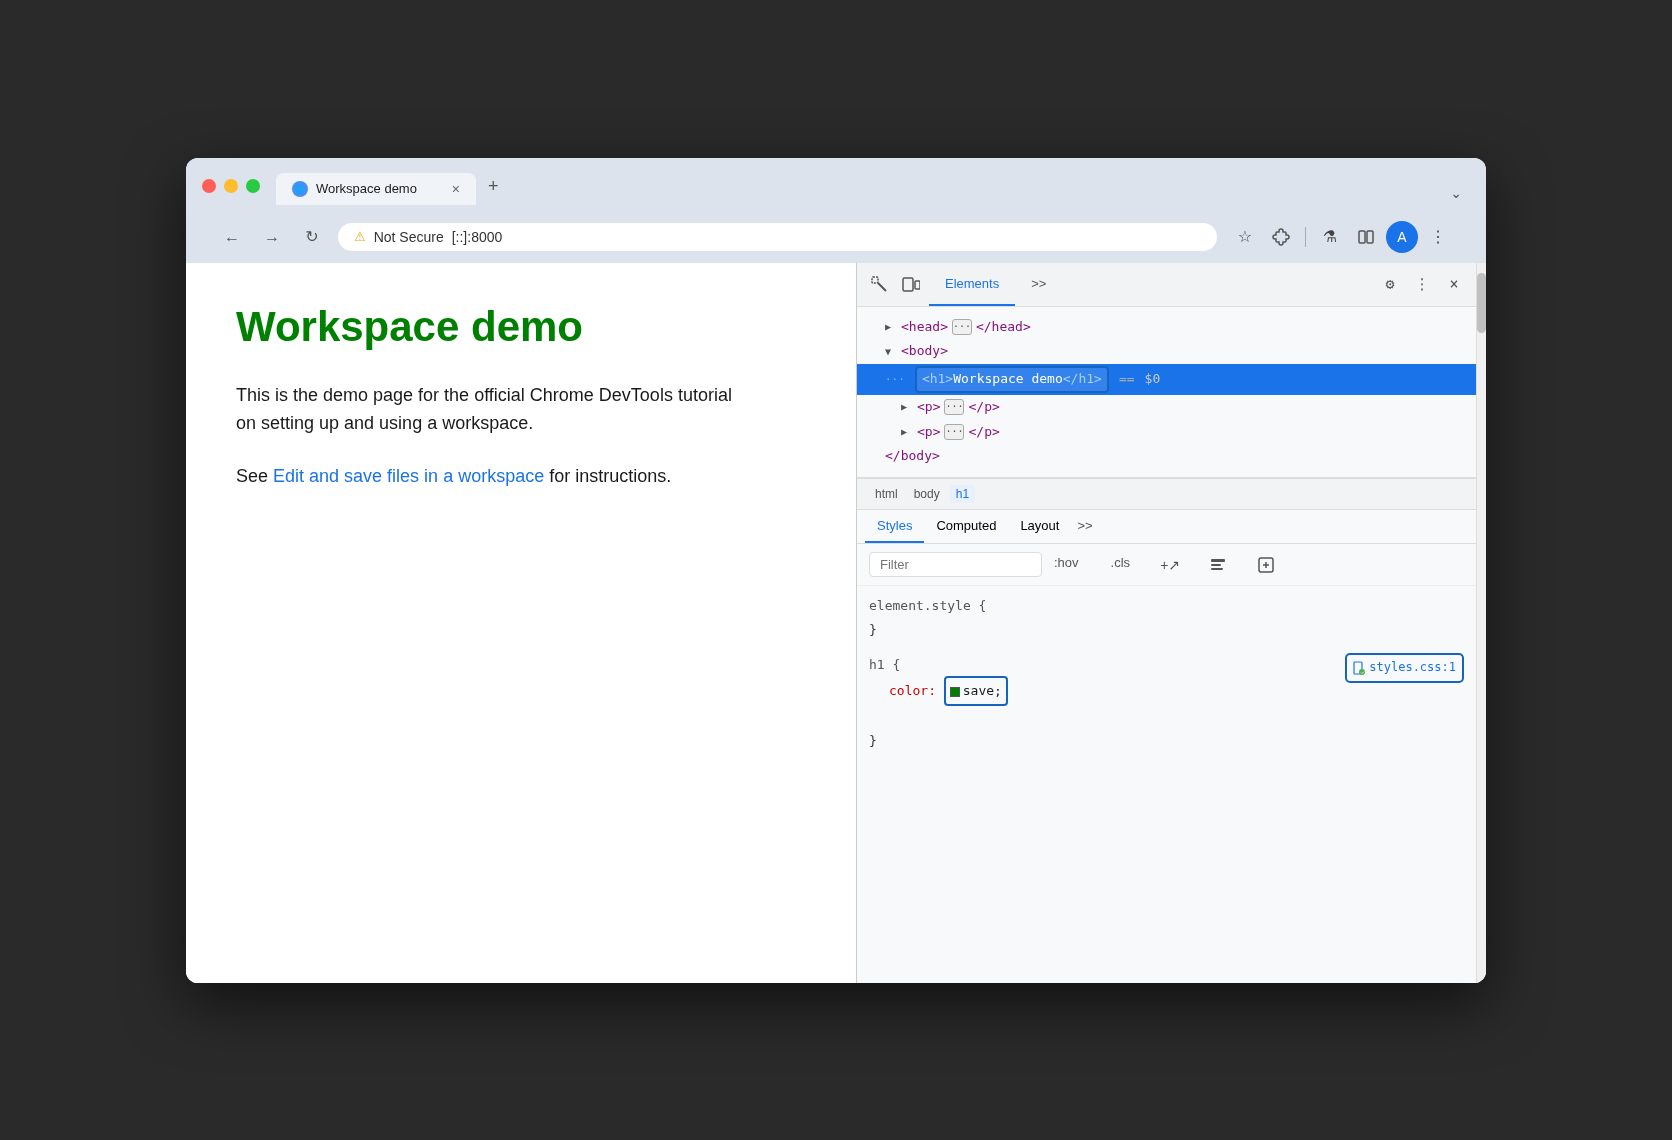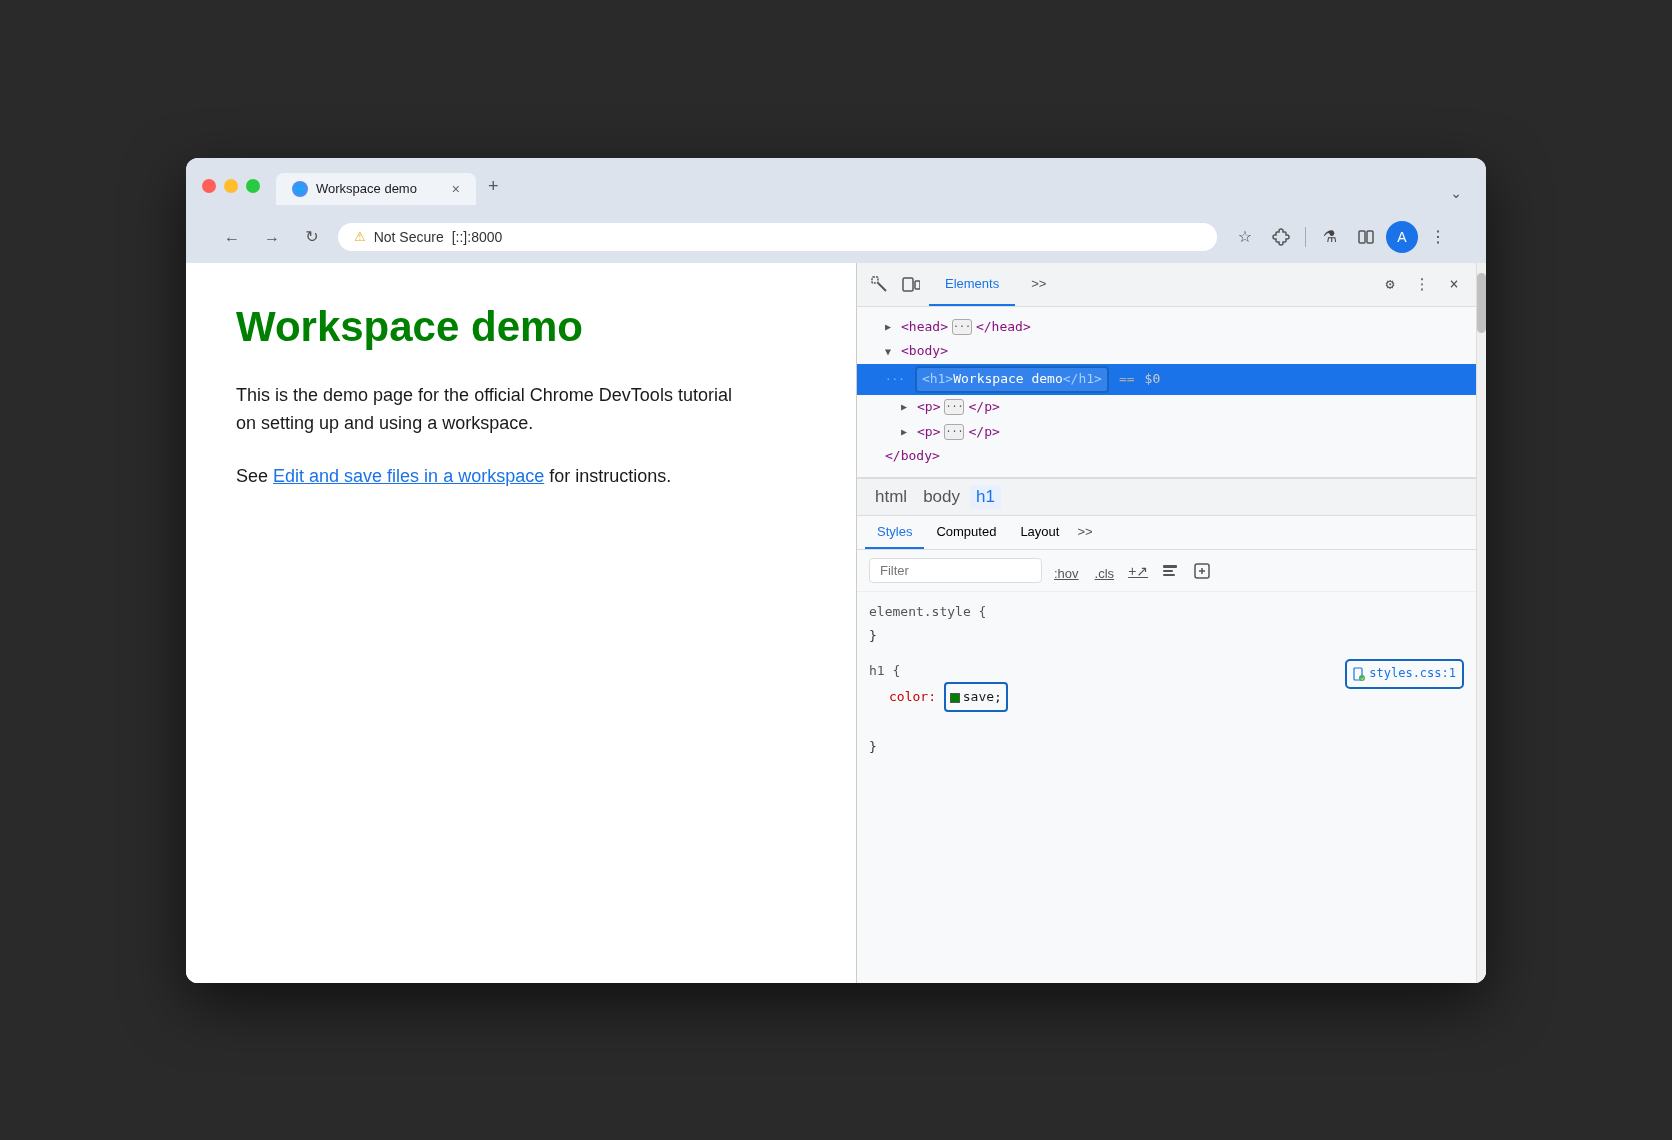--- a/index.html
+++ b/index.html
@@ -174,21 +174,20 @@
     }
     .page-body {
       font-size: 18px;
       line-height: 1.6;
       color: #1a1a1a;
       max-width: 500px;
     }
     .page-body p { margin-bottom: 24px; }
     .page-link {
       color: #1a73e8;
-      text-decoration: underline;
       cursor: pointer;
     }
     
     .devtools-panel {
       width: 620px;
       background: #f8f9fa;
       border-left: 1px solid #ccc;
       display: flex;
       flex-direction: column;
       font-family: 'Consolas', 'Monaco', monospace;
@@ -283,21 +282,21 @@
     
     .breadcrumb-bar {
       display: flex;
       align-items: center;
       gap: 4px;
       padding: 6px 12px;
       border-top: 1px solid #ddd;
       border-bottom: 1px solid #ddd;
       background: #f1f3f4;
       font-family: -apple-system, BlinkMacSystemFont, 'Segoe UI', sans-serif;
-      font-size: 17px;
+      font-size: 12px;
     }
     .breadcrumb-item {
       color: #555;
       cursor: pointer;
       padding: 2px 6px;
       border-radius: 3px;
     }
     .breadcrumb-item.active {
       background: #e8f0fe;
       color: #1a73e8;
@@ -336,25 +335,24 @@
       border-radius: 4px;
       padding: 4px 10px;
       font-size: 13px;
       color: #aaa;
       background: white;
       flex: 0 0 auto;
       width: 173px;
     }
     .filter-actions {
       display: flex;
-      align-items: flex-end;
-      gap: 8px;
-      font-size: 13px;
-      color: #555;
-      text-decoration: underline;
+      align-items: flex-start;
+      gap: 24px;
+      font-size: 13px;
+      color: #555;
     }
     .filter-action-btn {
       cursor: pointer;
       padding: 2px 4px;
       border-radius: 3px;
     }
     .filter-icon-btn {
       width: 24px;
       height: 24px;
       display: flex;

